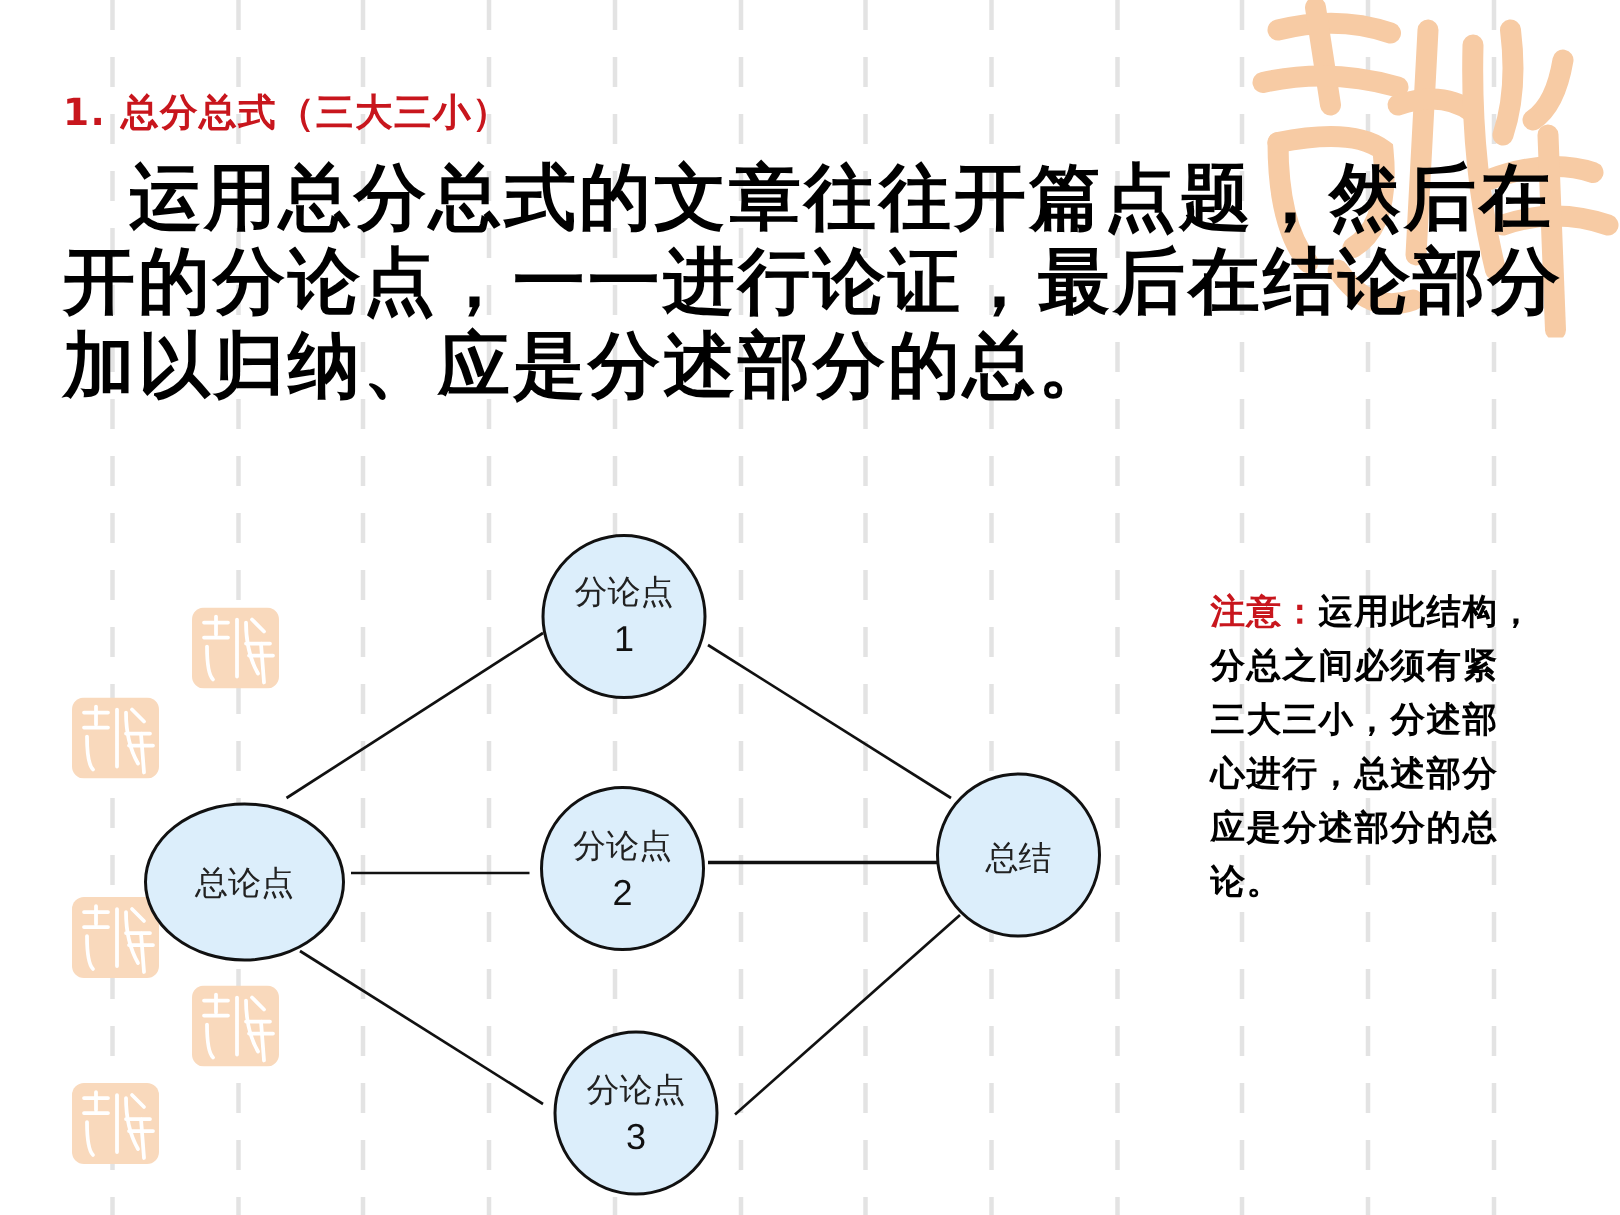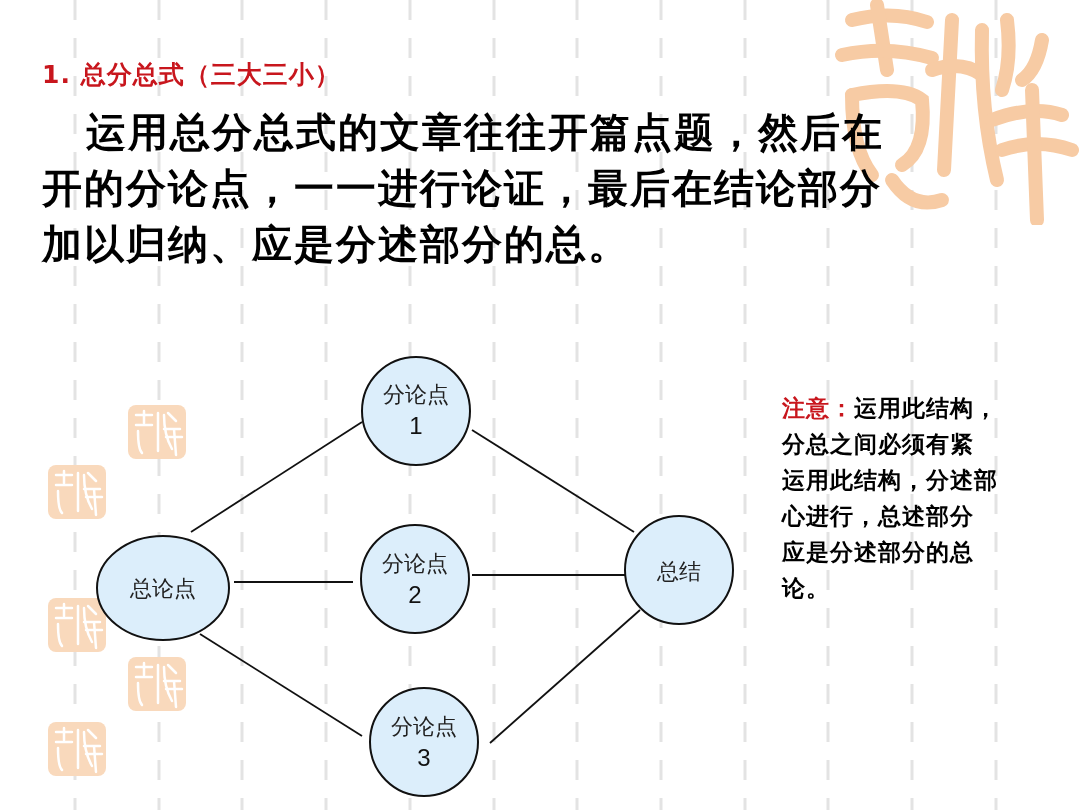--- a/index.html
+++ b/index.html
@@ -43,21 +43,21 @@
       color: #c8161d;
       z-index: 3;
       letter-spacing: 1px;
       white-space: nowrap;
     }
     .body-text {
       position: absolute;
       left: 42px;
       top: 104px;
       width: 980px;
-      font-size: 40px;
+      font-size: 48px;
       line-height: 56px;
       font-weight: bold;
       color: #000000;
       z-index: 3;
       letter-spacing: 2px;
     }
     .body-text .line { display: block; white-space: nowrap; }
     .body-text .indent { padding-left: 44px; }
     .diagram {
       position: absolute;
@@ -80,21 +80,21 @@
       left: 782px;
       top: 390px;
       width: 260px;
       font-size: 23px;
       line-height: 36px;
       font-weight: bold;
       color: #000000;
       z-index: 3;
       letter-spacing: 1px;
     }
-    .note .line { display: block; white-space: nowrap; }
+    .note .line { display: block; white-space: nowrap; margin-left: 25px; }
     .note .label { color: #c8161d; }
   </style>
 </head>
 <body>
 
 <svg class="bg-lines" viewBox="0 0 1080 810">
   <g stroke="#e3e3e3" stroke-width="3" stroke-dasharray="20 18">
     <line x1="75" y1="0" x2="75" y2="810"></line>
     <line x1="159" y1="0" x2="159" y2="810"></line>
     <line x1="242" y1="0" x2="242" y2="810"></line>
@@ -213,17 +213,17 @@
     <circle cx="679" cy="570" r="54" fill="#dceefb" stroke="#111111" stroke-width="2"></circle>
     <text class="node-label" x="679" y="579" text-anchor="middle">总结</text>
   </g>
 </svg>
 
 <div class="note">
   <span class="line">
     <span class="label">注意：</span><span>运用此结构，</span>
   </span>
   <span class="line">分总之间必须有紧</span>
-  <span class="line">运用此结构，分述部</span>
+  <span class="line">三大三小，分述部</span>
   <span class="line">心进行，总述部分</span>
   <span class="line">应是分述部分的总</span>
   <span class="line">论。</span>
 </div>
 
 </body></html>

